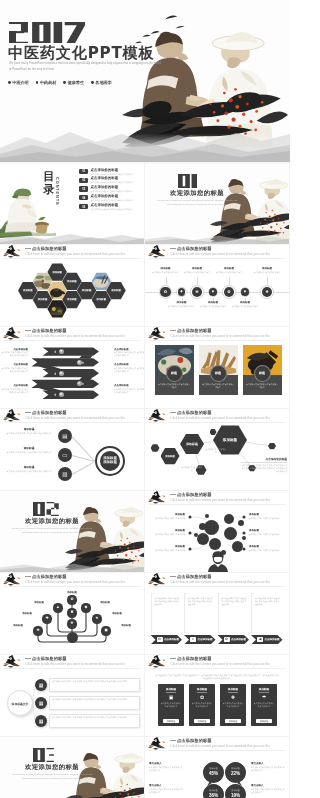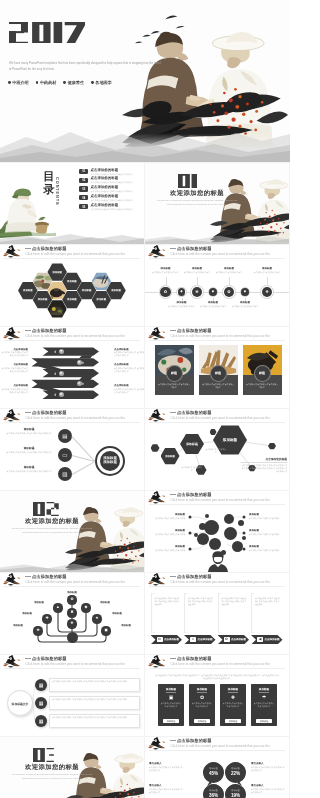--- a/index.html
+++ b/index.html
@@ -165,20 +165,21 @@
           <rect x="0" y="9.0" width="6.9" height="12.5"></rect>
           <rect x="0" y="19.5" width="18.7" height="2.0"></rect>
 
           <path d="M22.8 0 H41.0 V21.5 H22.8 Z M30.0 2.6 H33.9 V18.9 H30.0 Z" fill-rule="evenodd"></path>
 
           <path d="M44.0 0 H52.5 V21.5 H44.0 Z"></path>
 
           <path d="M55.0 0 H75.0 V3.2 L64.9 21.5 H56.3 L66.9 3.2 H55.0 Z"></path>
         </g>
       </svg>
+      <div class="cov-title">中医药文化PPT模板</div>
       <div class="cov-desc">We have many PowerPoint templates that has been specifically designed to help anyone that is stepping into the world of PowerPoint for the very first time.</div>
       <div class="cov-bul">
         <div class="b">
             <span class="dot"></span>
             <span>中医介绍</span>
           </div>
         <div class="b">
             <span class="dot"></span>
             <span>中药药材</span>
           </div>

